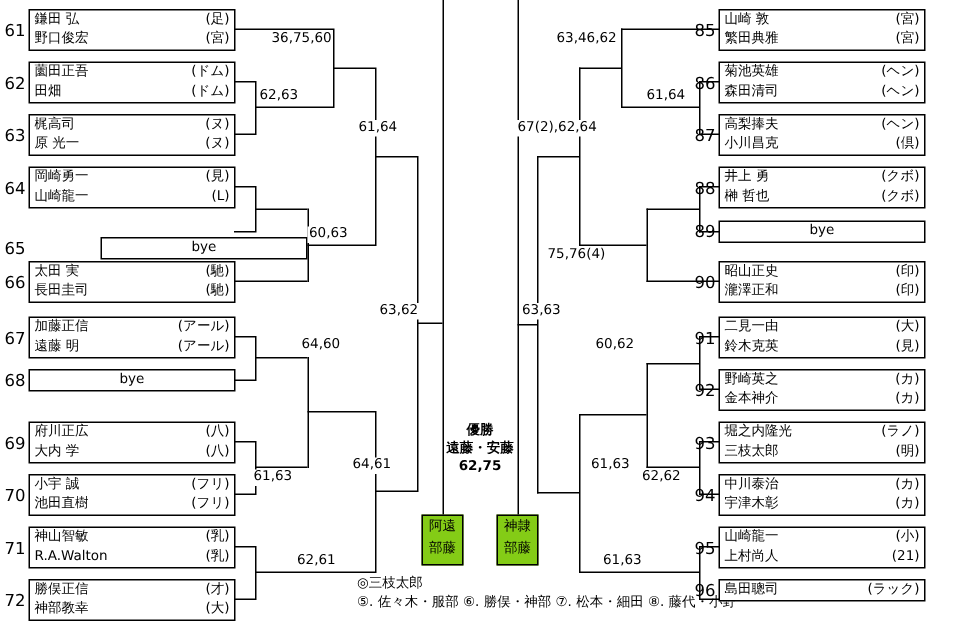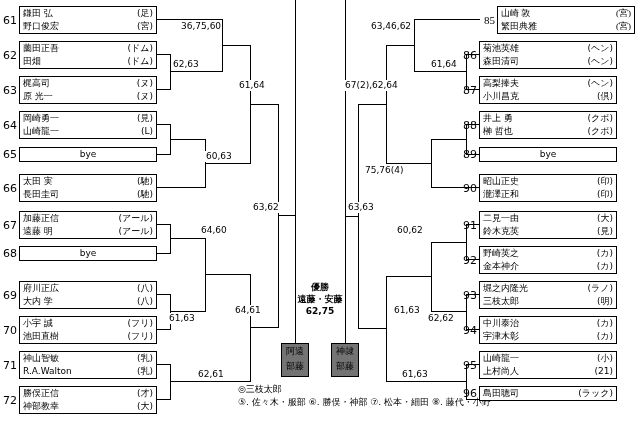--- a/index.html
+++ b/index.html
@@ -10,21 +10,21 @@
   }
   .entry{position:absolute;display:flex;align-items:center;}
   .num{width:16px;text-align:right;padding-right:2px;font-size:11px;}
   .pbox{box-sizing:border-box;width:138px;border:1px solid #000;background:#fff;}
   .prow{display:flex;justify-content:space-between;padding:0 3px;height:13px;line-height:13px;white-space:nowrap;overflow:hidden;}
   .pbox.bye{height:15px;}
   .byerow{text-align:center;line-height:13px;}
   .ln{position:absolute;background:#000;}
   .score{position:absolute;background:#fff;white-space:nowrap;line-height:11px;padding:0 1px;}
   .champion{position:absolute;left:273px;top:281px;width:94px;text-align:center;font-weight:bold;line-height:12px;}
-  .finalbox{position:absolute;box-sizing:border-box;width:28px;height:34px;border:1px solid #000;background:#737373;text-align:center;line-height:15px;top:343px;}
+  .finalbox{position:absolute;box-sizing:border-box;width:28px;height:34px;border:1px solid #000;background:#84cc16;text-align:center;line-height:15px;top:343px;}
   .footer{position:absolute;left:238px;top:383px;line-height:12px;}
   .footer .seeds{margin-top:1px;}
 </style>
 </head>
 <body>
 
 <div class="sheet" id="sheet">
 
   <div class="champion">
     <div>優勝</div>
@@ -91,21 +91,21 @@
         <div class="prow">
           <span>岡崎勇一</span>
           <span>(見)</span>
         </div>
         <div class="prow">
           <span>山崎龍一</span>
           <span>(L)</span>
         </div>
       </div>
     </div>
-    <div class="entry" style="top: 147px; left: 1px;">
+    <div class="entry" style="top: 158px; left: 1px; gap: 48px;">
       <span class="num">65</span>
       <div class="pbox bye">
         <div class="byerow">bye</div>
       </div>
     </div>
     <div class="entry" style="top: 174px; left: 1px;">
       <span class="num">66</span>
       <div class="pbox">
         <div class="prow">
           <span>太田 実</span>
@@ -181,21 +181,21 @@
         <div class="prow">
           <span>勝俣正信</span>
           <span>(才)</span>
         </div>
         <div class="prow">
           <span>神部教幸</span>
           <span>(大)</span>
         </div>
       </div>
     </div>
-    <div class="entry" style="top: 6px; left: 479px; font-family: Liberation Serif, serif;">
+    <div class="entry" style="top: 6px; left: 461px;">
       <span class="num">85</span>
       <div class="pbox">
         <div class="prow">
           <span>山崎 敦</span>
           <span>(宮)</span>
         </div>
         <div class="prow">
           <span>繁田典雅</span>
           <span>(宮)</span>
         </div>

